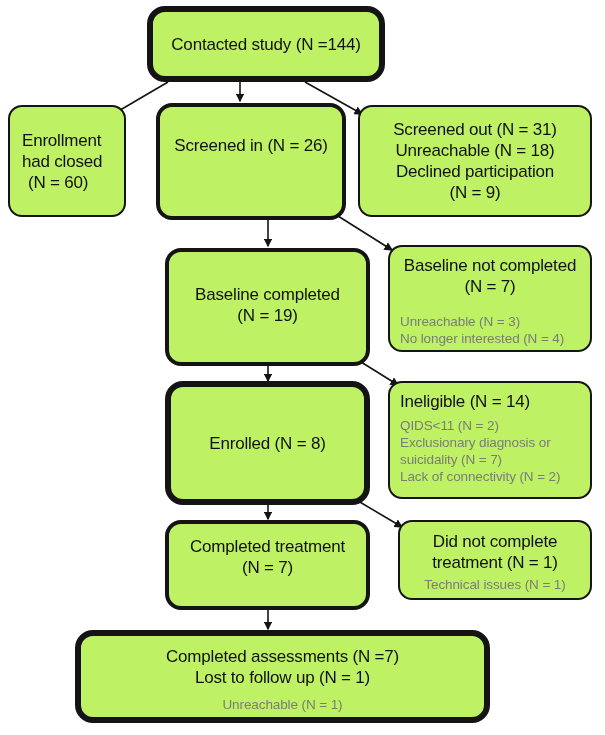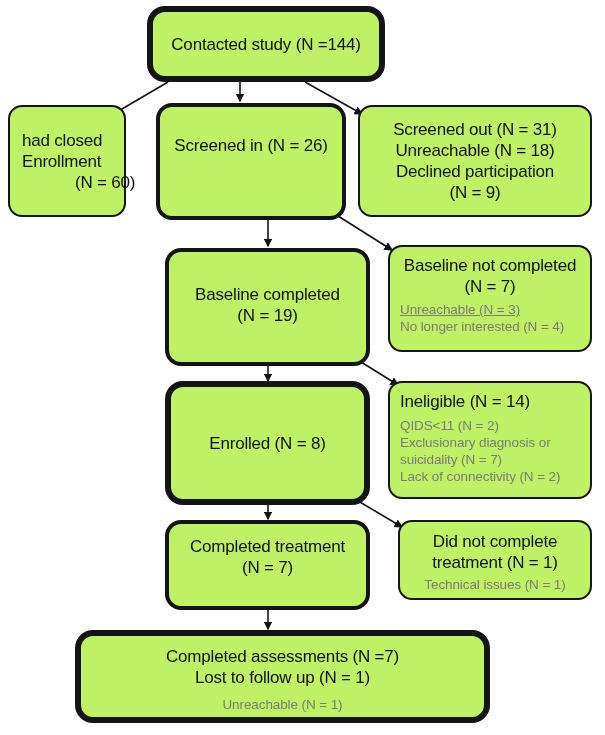--- a/index.html
+++ b/index.html
@@ -63,23 +63,23 @@
     <line x1="348" y1="495" x2="402" y2="527" stroke="#141414" stroke-width="1.6" marker-end="url(#ah)"></line>
 
     <line x1="268" y1="610" x2="268" y2="629" stroke="#141414" stroke-width="1.6" marker-end="url(#ah)"></line>
   </svg>
 
   <div class="box thick center-v" style="left:147px;top:6px;width:238px;height:76px;">
     <div class="line">Contacted study (N =144)</div>
   </div>
 
   <div class="box thin center-v" style="left:8px;top:105px;width:118px;height:112px;padding:8px 12px;">
+    <div class="line left">Enrollment</div>
     <div class="line left">had closed</div>
-    <div class="line left">Enrollment</div>
-    <div class="line left" style="padding-left:6px;margin-left:47px;">(N = 60)</div>
+    <div class="line left" style="padding-left:6px;">(N = 60)</div>
   </div>
 
   <div class="box medium top-v" style="left:156px;top:103px;width:190px;height:117px;padding-top:28px;">
     <div class="line">Screened in (N = 26)</div>
   </div>
 
   <div class="box thin center-v" style="left:358px;top:105px;width:234px;height:112px;">
     <div class="line">Screened out (N = 31)</div>
     <div class="line">Unreachable (N = 18)</div>
     <div class="line">Declined participation</div>
@@ -87,21 +87,21 @@
   </div>
 
   <div class="box medium top-v" style="left:165px;top:248px;width:205px;height:118px;padding-top:32px;">
     <div class="line">Baseline completed</div>
     <div class="line">(N = 19)</div>
   </div>
 
   <div class="box thin top-v" style="left:388px;top:245px;width:204px;height:107px;padding-top:8px;">
     <div class="line">Baseline not completed</div>
     <div class="line">(N = 7)</div>
-    <div class="line sub" style="margin-top:4px;text-decoration:underline;">Unreachable (N = 3)</div>
+    <div class="line sub" style="margin-top:16px;">Unreachable (N = 3)</div>
     <div class="line sub">No longer interested (N = 4)</div>
   </div>
 
   <div class="box thick center-v" style="left:165px;top:381px;width:205px;height:124px;">
     <div class="line">Enrolled (N = 8)</div>
   </div>
 
   <div class="box thin top-v" style="left:388px;top:381px;width:204px;height:118px;padding-top:8px;">
     <div class="line left">Ineligible (N = 14)</div>
     <div class="line sub" style="margin-top:5px;">QIDS&lt;11 (N = 2)</div>

